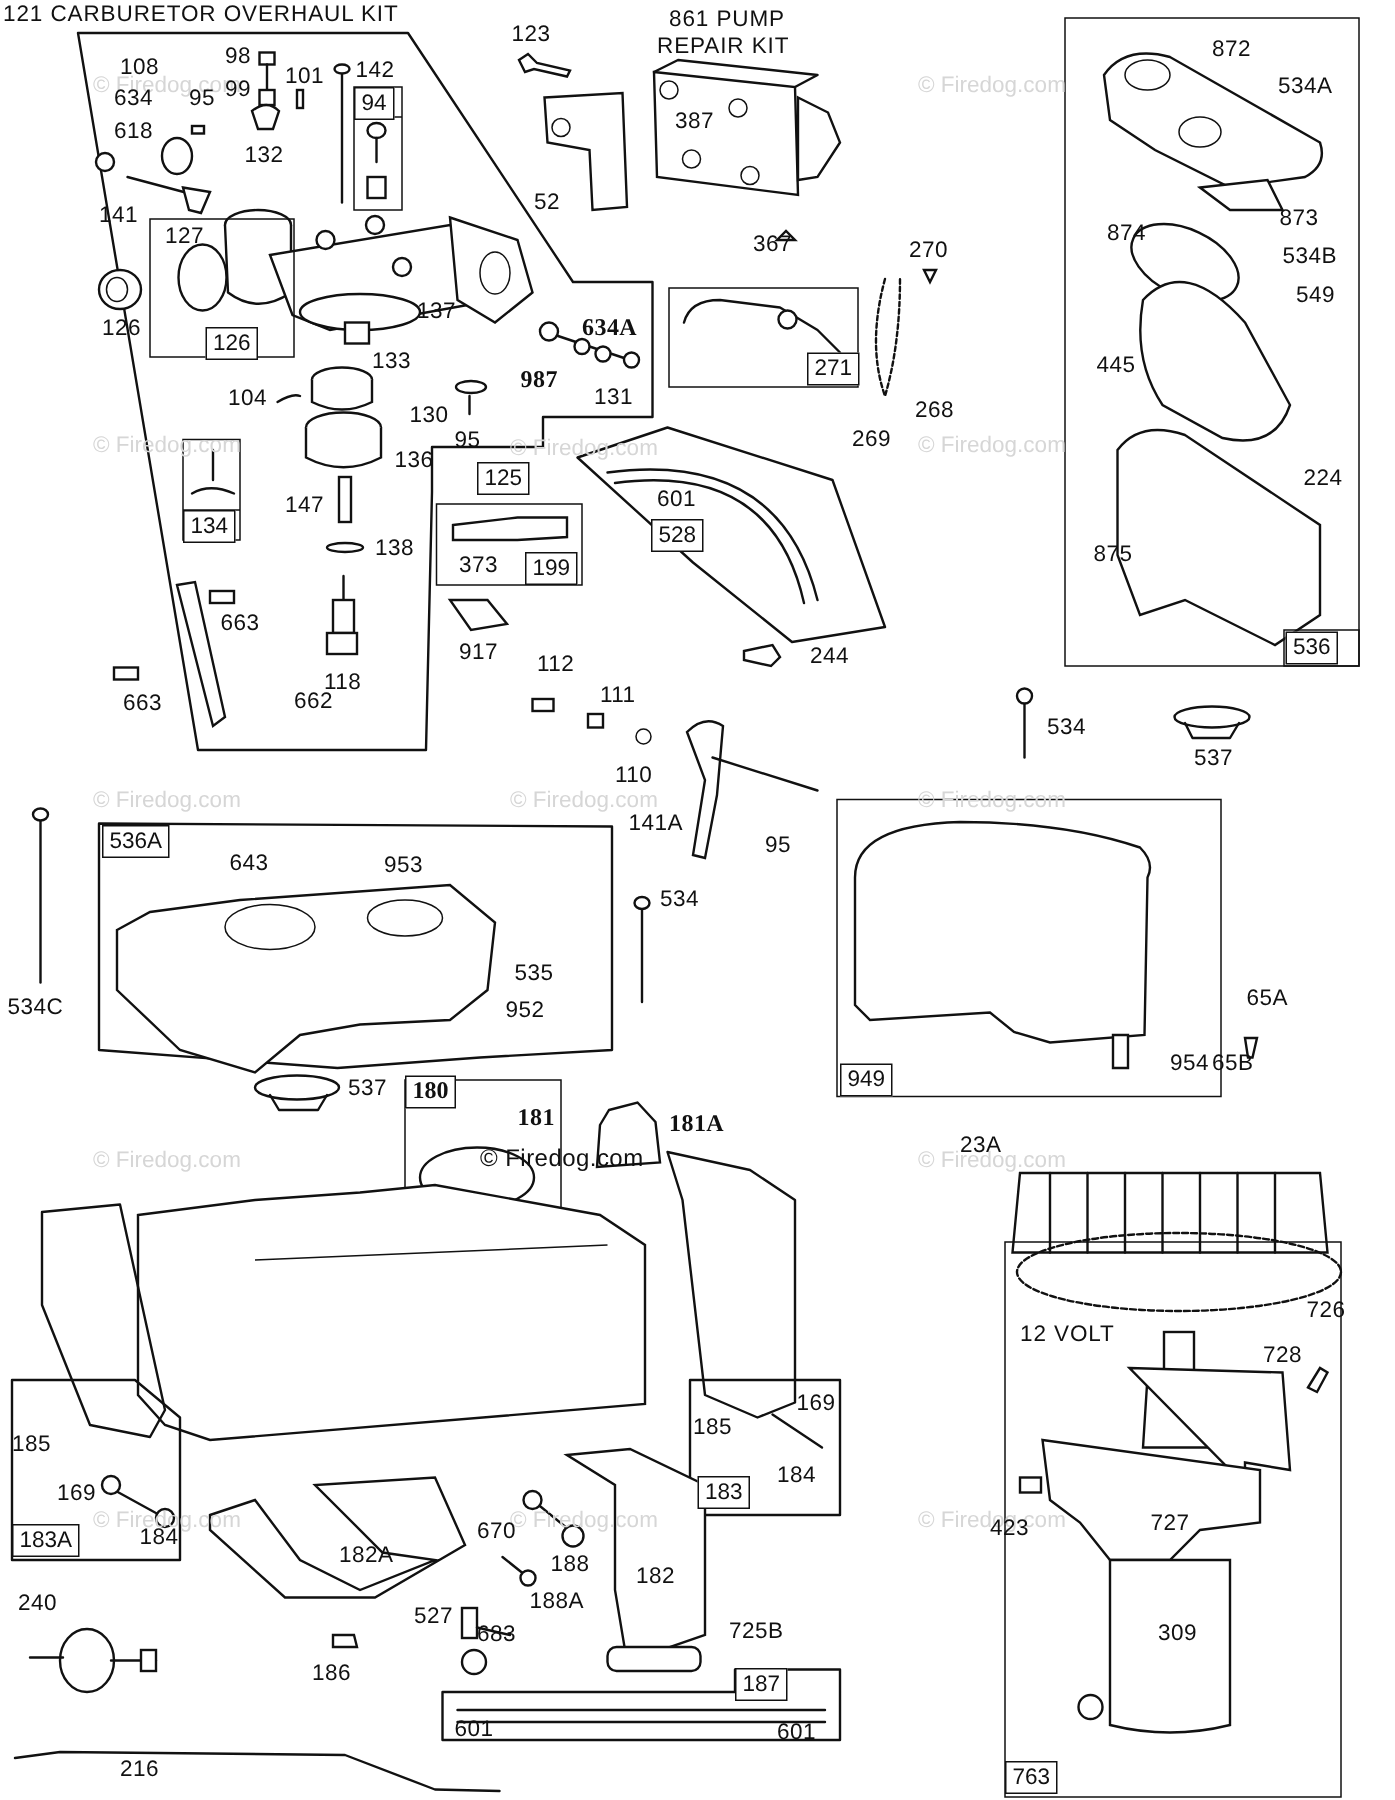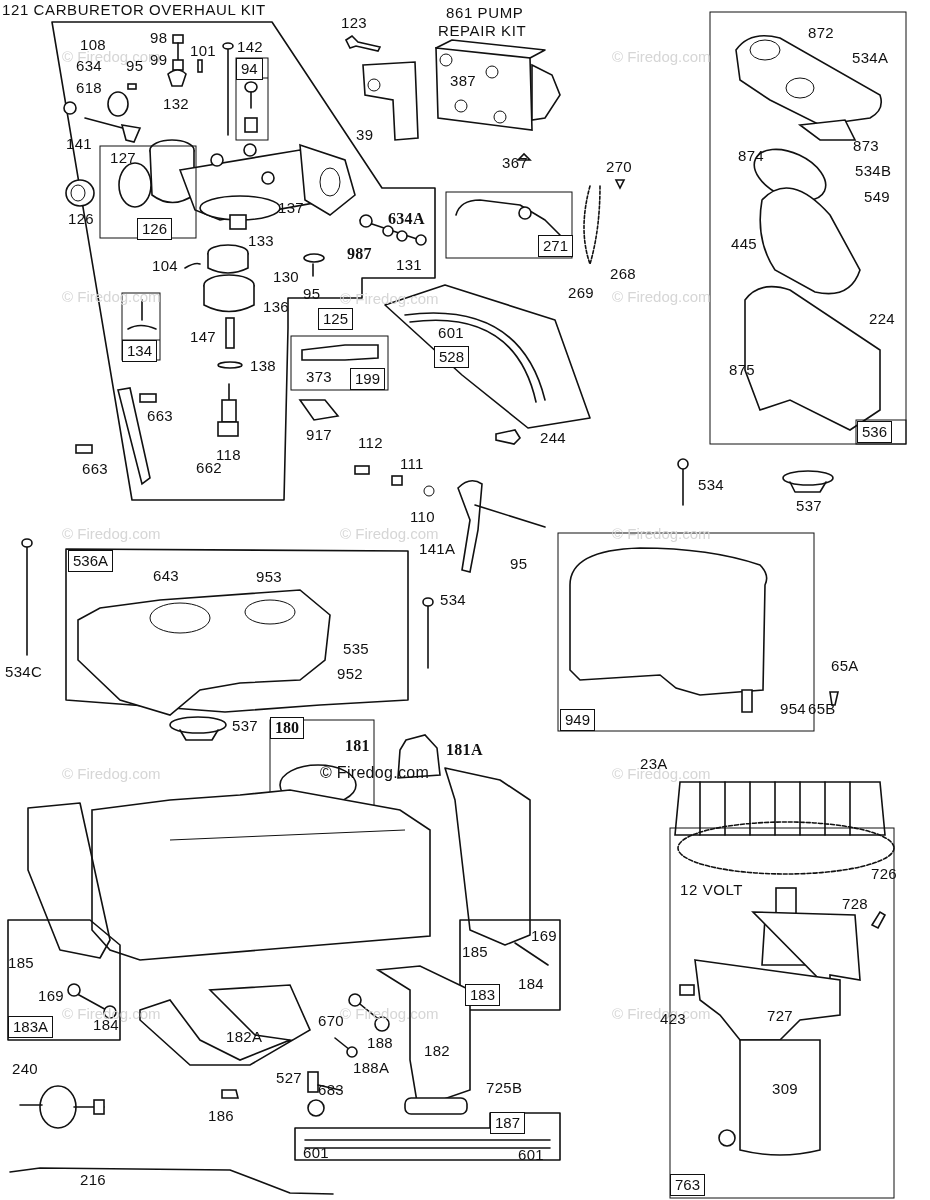--- a/index.html
+++ b/index.html
@@ -264,21 +264,21 @@
 <div class="lbl bold" style="left:347px;top:246px;">987</div>
 <div class="lbl" style="left:396px;top:257px;">131</div>
 <div class="lbl" style="left:190px;top:329px;">147</div>
 <div class="lbl" style="left:250px;top:358px;">138</div>
 <div class="lbl" style="left:216px;top:447px;">118</div>
 <div class="lbl" style="left:147px;top:408px;">663</div>
 <div class="lbl" style="left:82px;top:461px;">663</div>
 <div class="lbl" style="left:160px;top:460px;margin-left:36px;">662</div>
 
 <div class="lbl" style="left:341px;top:15px;">123</div>
-<div class="lbl" style="left:356px;top:127px;">39</div>
+<div class="lbl" style="left:356px;top:127px;">52</div>
 <div class="lbl" style="left:450px;top:73px;">387</div>
 <div class="lbl" style="left:502px;top:155px;">367</div>
 <div class="lbl" style="left:606px;top:159px;">270</div>
 <div class="lbl" style="left:610px;top:220px;margin-top:46px;">268</div>
 <div class="lbl" style="left:568px;top:285px;">269</div>
 <div class="lbl" style="left:438px;top:325px;">601</div>
 <div class="lbl" style="left:306px;top:369px;">373</div>
 <div class="lbl" style="left:306px;top:427px;">917</div>
 <div class="lbl" style="left:540px;top:430px;">244</div>
 <div class="lbl" style="left:358px;top:435px;">112</div>

